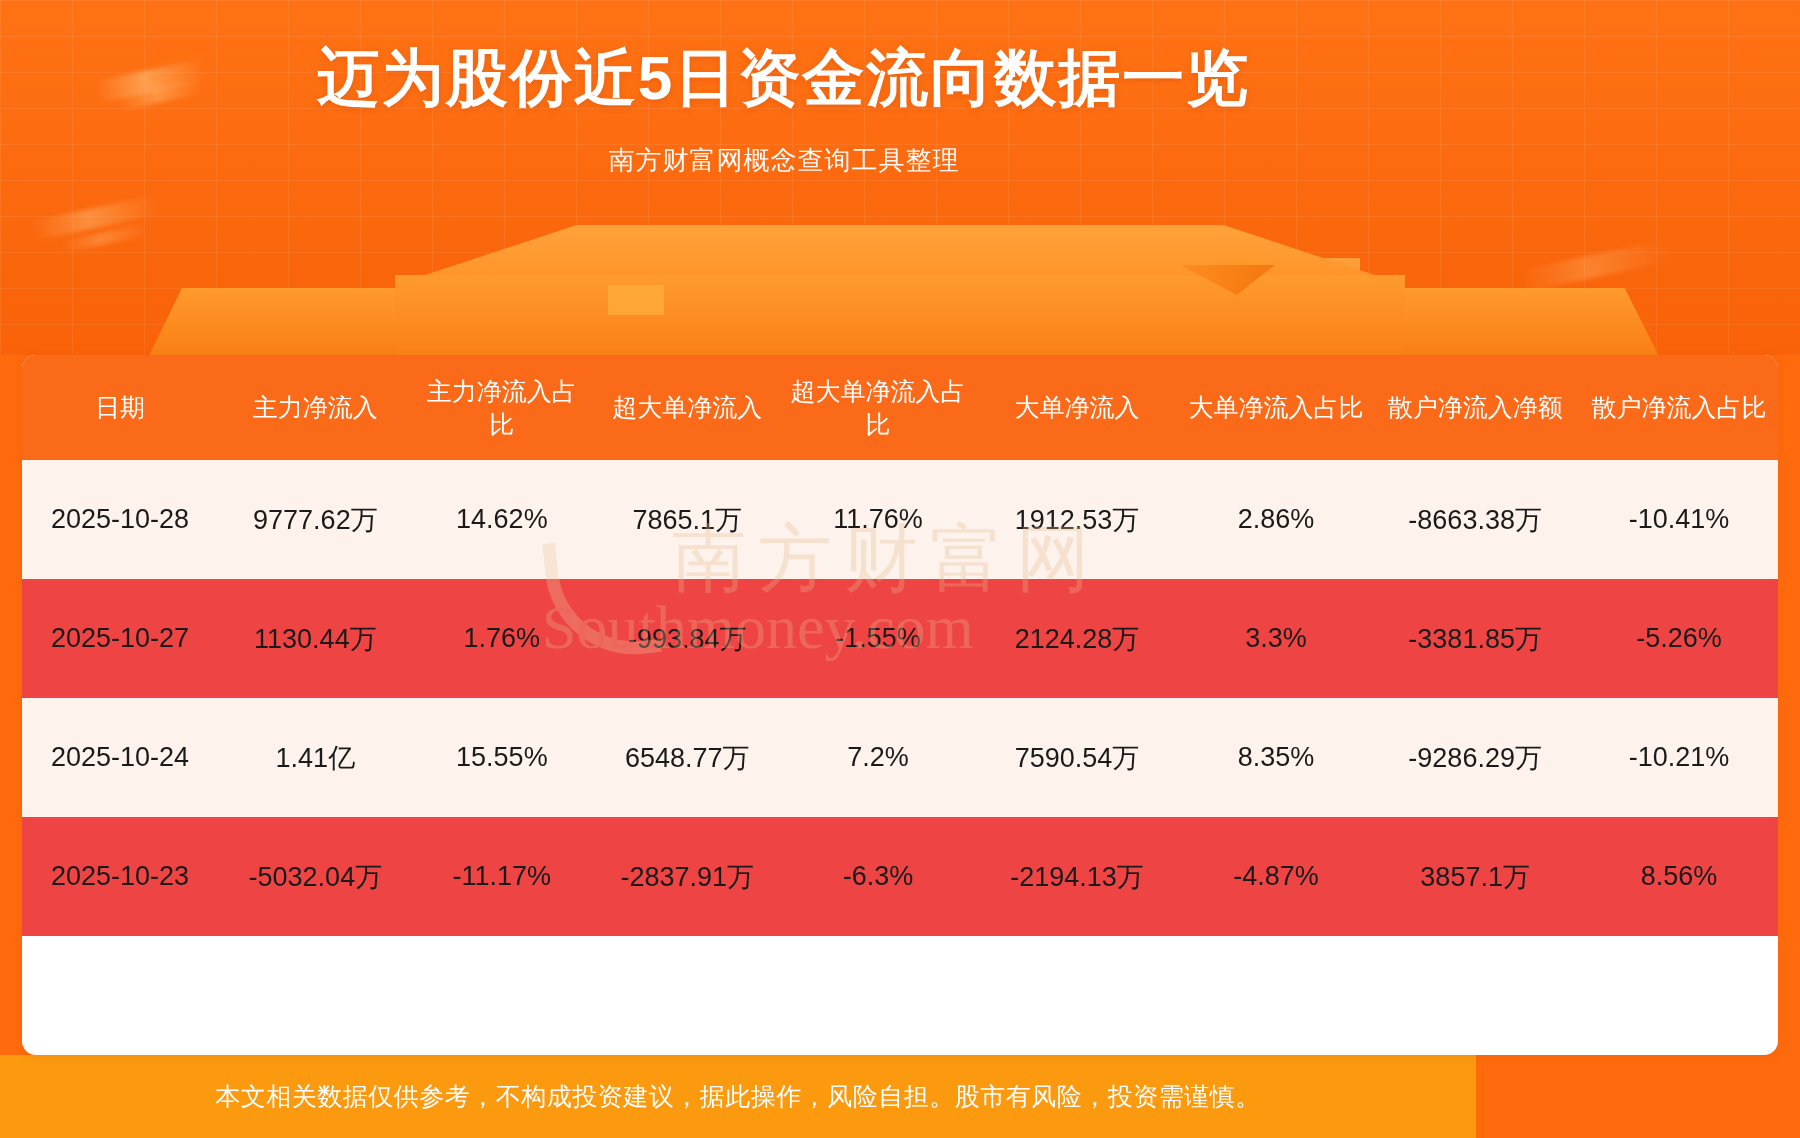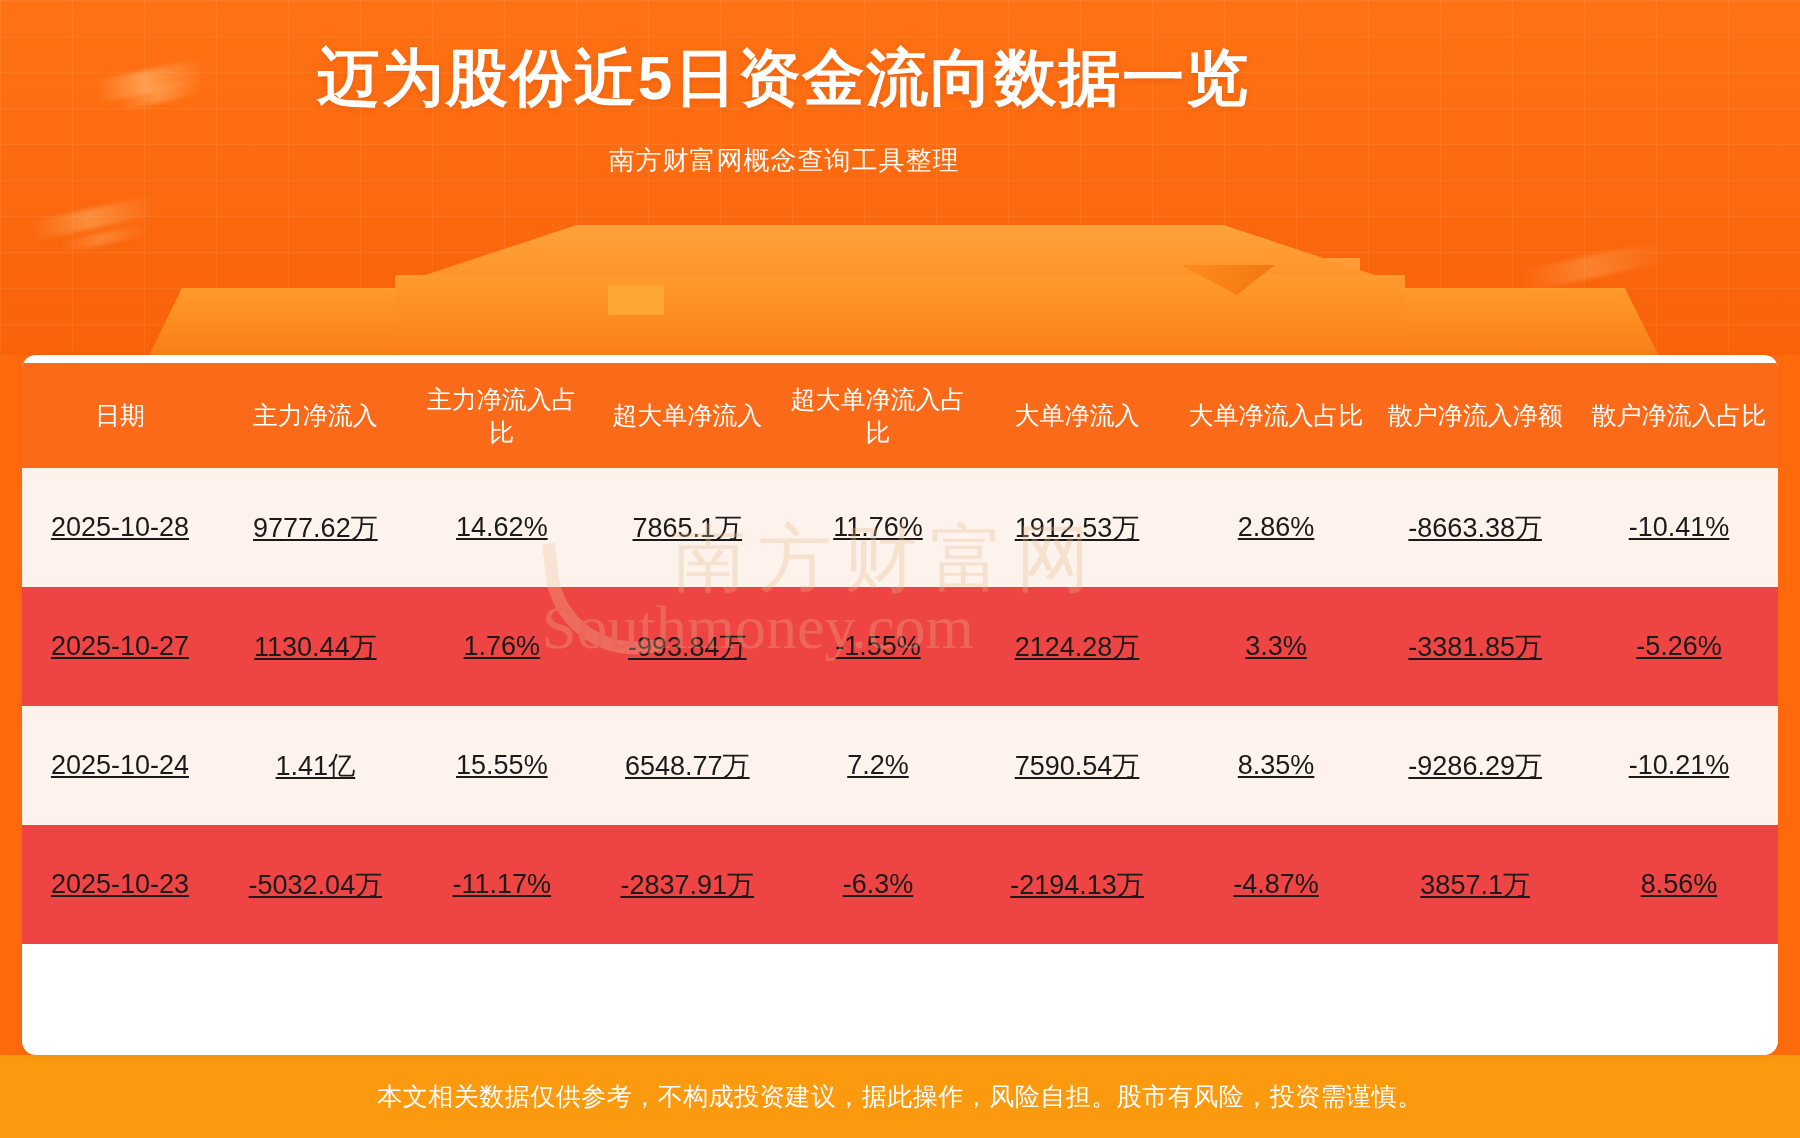--- a/index.html
+++ b/index.html
@@ -141,21 +141,20 @@
     box-shadow: 0 2px 10px rgba(150,60,0,0.10);
     z-index: 6;
   }
 
   table {
     width: 100%;
     border-collapse: collapse;
     table-layout: fixed;
     position: relative;
     z-index: 2;
-    margin-top: 8px;
   }
 
   thead th {
     background: #fb6a18;
     color: #ffffff;
     font-size: 25px;
     font-weight: normal;
     height: 105px;
     padding: 6px 4px;
     line-height: 1.3;
@@ -164,21 +163,20 @@
   }
 
   tbody td {
     font-size: 27px;
     color: #1a1a1a;
     height: 119px;
     text-align: center;
     vertical-align: middle;
     padding: 0;
     font-weight: normal;
-    text-decoration: underline;
   }
 
   tbody tr.odd  td { background: #fdf3ec; }
   tbody tr.even td { background: #ef4444; }
 
   
   col.c0 { width: 187px; }
   col.c1 { width: 186px; }
   col.c2 { width: 170px; }
   col.c3 { width: 184px; }
@@ -225,21 +223,21 @@
     border-bottom: 13px solid #edc49e;
     border-radius: 0 0 0 90px;
     transform: rotate(-6deg);
   }
 
   
   #footer {
     position: absolute;
     left: 0;
     top: 1055px;
-    width: 1800px;
+    width: 1476px;
     height: 83px;
     background: #fb9a0f;
     display: flex;
     align-items: center;
     justify-content: center;
     z-index: 4;
   }
   #footer-text {
     color: #ffffff;
     font-size: 25px;

